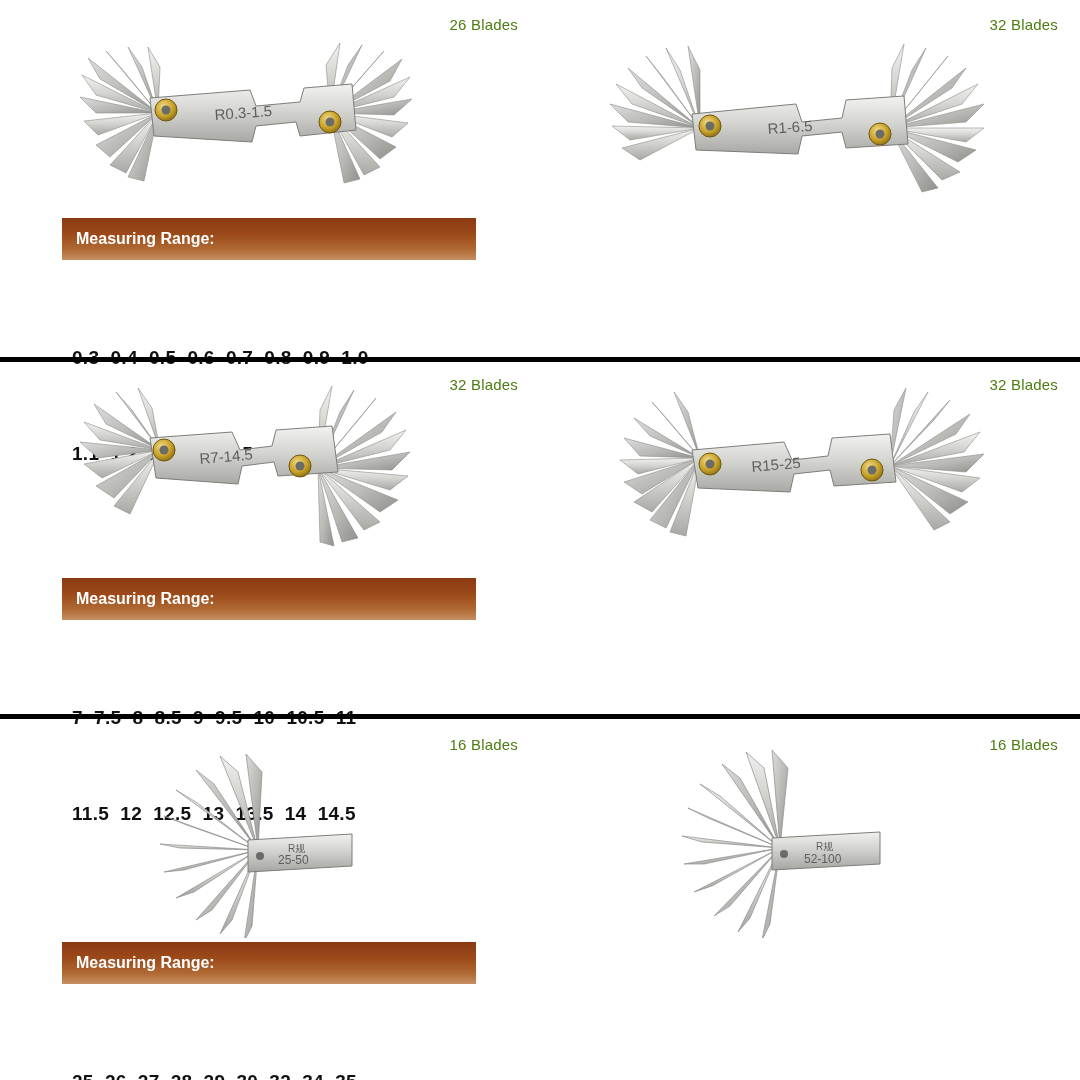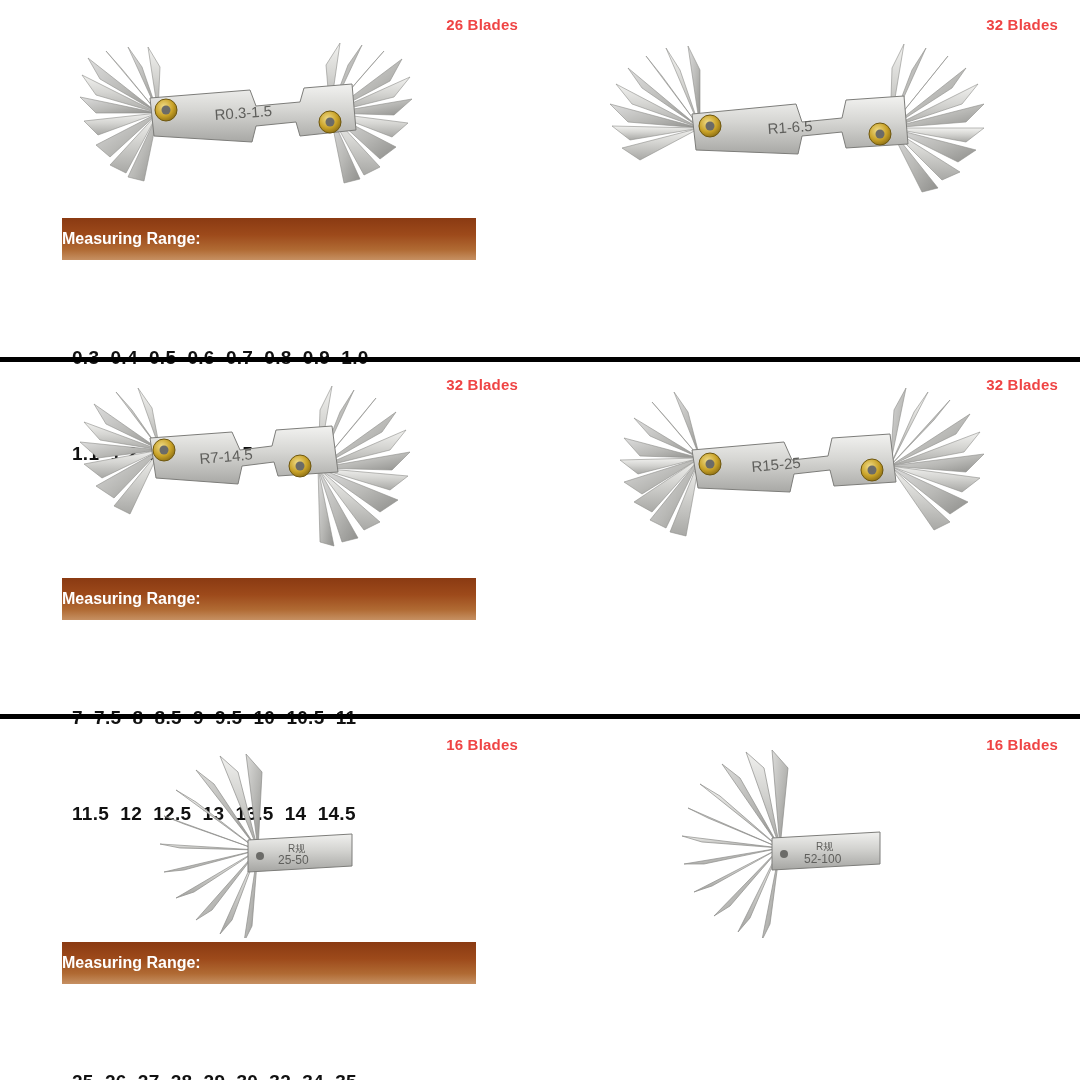--- a/index.html
+++ b/index.html
@@ -41,22 +41,22 @@
     background: #000;
     z-index: 5;
   }
   .sep1 { top: 357px; }
   .sep2 { top: 714px; }
 
   .blades-label {
     position: absolute;
     top: 16px;
     right: 22px;
-    color: #ef4444;
-    font-weight: bold;
+    color: #4d7c0f;
+    font-weight: normal;
     font-size: 15px;
     letter-spacing: 0.2px;
   }
 
   .tool-area {
     position: absolute;
     top: 18px;
     left: 0;
     right: 0;
     height: 185px;
@@ -69,20 +69,21 @@
     height: 42px;
     background: linear-gradient(180deg,#8c3c14 0%, #a0511f 45%, #b4leaf 46%, #c07a43 100%);
     background: linear-gradient(180deg,#8a3a12 0%, #9d4a1b 40%, #b06a33 75%, #c69062 100%);
     display: flex;
     align-items: center;
   }
   .range-header span {
     color: #ffffff;
     font-weight: bold;
     font-size: 16px;
+    padding-left: 14px;
   }
 
   .values {
     position: absolute;
     left: 72px;
     width: 440px;
     font-weight: bold;
     font-size: 19px;
     line-height: 32px;
     color: #111;

